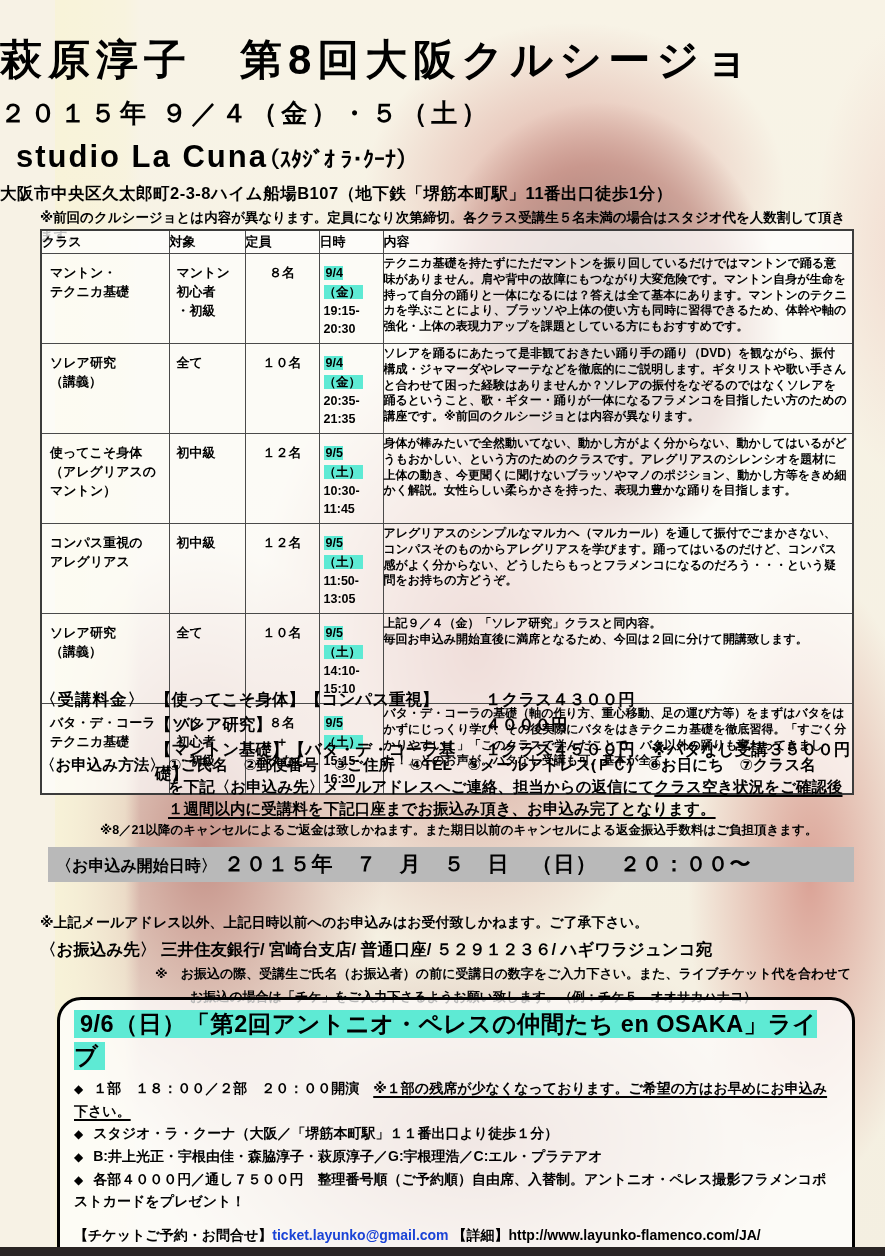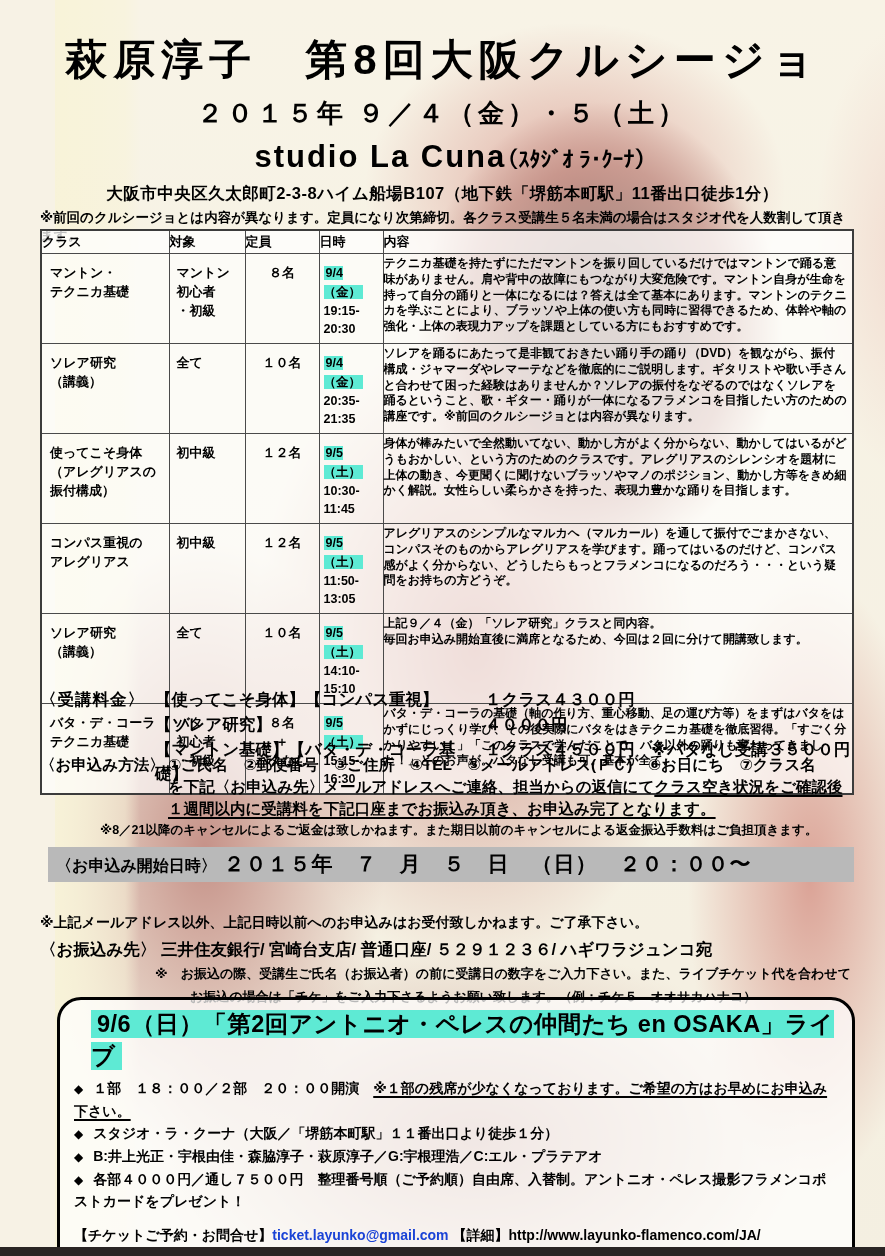--- a/index.html
+++ b/index.html
@@ -21,21 +21,21 @@
       radial-gradient(ellipse 250px 430px at 150px 850px, rgba(132,20,12,0.88), rgba(132,20,12,0) 72%),
       radial-gradient(ellipse 170px 430px at 755px 880px, rgba(176,46,32,0.82), rgba(176,46,32,0) 72%),
       radial-gradient(ellipse 430px 260px at 420px 1140px, rgba(118,24,15,0.65), rgba(118,24,15,0) 76%),
       radial-gradient(ellipse 120px 300px at 850px 250px, rgba(224,150,140,0.5), rgba(224,150,140,0) 75%),
       linear-gradient(#f6f1e1,#efe9d6);
   }
   .veil{position:absolute; inset:0; background:rgba(250,246,236,0.5);}
   .bottom-band{position:absolute; left:0; right:0; bottom:0; height:9px; background:#2a2524;}
 
   
-  .title-block{position:absolute; top:36px; left:0; right:0; text-align:center;}
+  .title-block{position:absolute; top:36px; left:0; right:0; text-align:left;}
   .main-title{font-size:42px; font-weight:bold; letter-spacing:6px; line-height:1.15; margin:0;}
   .date-line{font-size:26px; font-weight:bold; letter-spacing:4px; margin-top:12px;}
   .studio-line{font-size:31px; font-weight:bold; letter-spacing:2px; margin-top:8px;margin-left:16px;}
   .studio-kana{font-size:22px; letter-spacing:0;}
   .address-line{font-size:16.5px; font-weight:bold; margin-top:8px; letter-spacing:0.5px;}
 
   .pre-note{position:absolute; top:209px; left:40px; width:812px; font-size:13.5px; font-weight:bold;}
 
   
   .class-table{
@@ -84,21 +84,21 @@
   .bank-note{font-size:13px; padding-left:115px; margin-top:3px; line-height:1.5;}
   .bank-note2{padding-left:150px;}
 
   
   .live-box{
     position:absolute; top:997px; left:57px; width:764px; min-height:170px;
     border:3px solid #000; border-radius:24px;
     background:rgba(255,255,255,0.72);
     padding:8px 14px 14px 14px;
   }
-  .live-title{font-size:23.5px; font-weight:bold; letter-spacing:0.5px;margin-left:17px;}
+  .live-title{font-size:23.5px; font-weight:bold; letter-spacing:0.5px;}
   .live-title .hl{padding:1px 6px;}
   .live-bullets{margin-top:5px;}
   .live-bullet{font-size:14px; font-weight:bold; line-height:1.62;}
   .diamond{font-size:12px; margin-right:10px;}
   .ticket-block{margin-top:12px; font-size:14px; font-weight:bold; line-height:1.55;}
   .ticket-email{color:#1a43d6;}
 </style>
 </head>
 <body>
 
@@ -149,21 +149,21 @@
 （講義）</td>
       <td class="cell-target">全て</td>
       <td class="cell-cap">１０名</td>
       <td class="cell-date"><span class="hl">9/4（金）</span><div class="time">20:35-
 21:35</div></td>
       <td class="cell-desc">ソレアを踊るにあたって是非観ておきたい踊り手の踊り（DVD）を観ながら、振付構成・ジャマーダやレマーテなどを徹底的にご説明します。ギタリストや歌い手さんと合わせて困った経験はありませんか？ソレアの振付をなぞるのではなくソレアを踊るということ、歌・ギター・踊りが一体になるフラメンコを目指したい方のための講座です。※前回のクルシージョとは内容が異なります。</td>
     </tr>
     <tr style="height:64px;">
       <td class="cell-class">使ってこそ身体
 （アレグリアスの
-振付構成）</td>
+マントン）</td>
       <td class="cell-target">初中級</td>
       <td class="cell-cap">１２名</td>
       <td class="cell-date"><span class="hl">9/5（土）</span><div class="time">10:30-
 11:45</div></td>
       <td class="cell-desc">身体が棒みたいで全然動いてない、動かし方がよく分からない、動かしてはいるがどうもおかしい、という方のためのクラスです。アレグリアスのシレンシオを題材に上体の動き、今更聞くに聞けないブラッソやマノのポジション、動かし方等をきめ細かく解説。女性らしい柔らかさを持った、表現力豊かな踊りを目指します。</td>
     </tr>
     <tr style="height:66px;">
       <td class="cell-class">コンパス重視の
 アレグリアス</td>
       <td class="cell-target">初中級</td>

